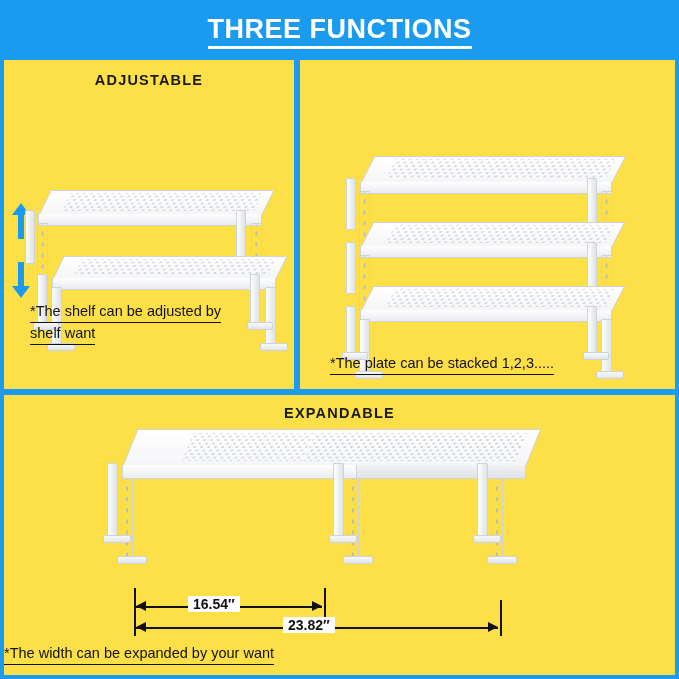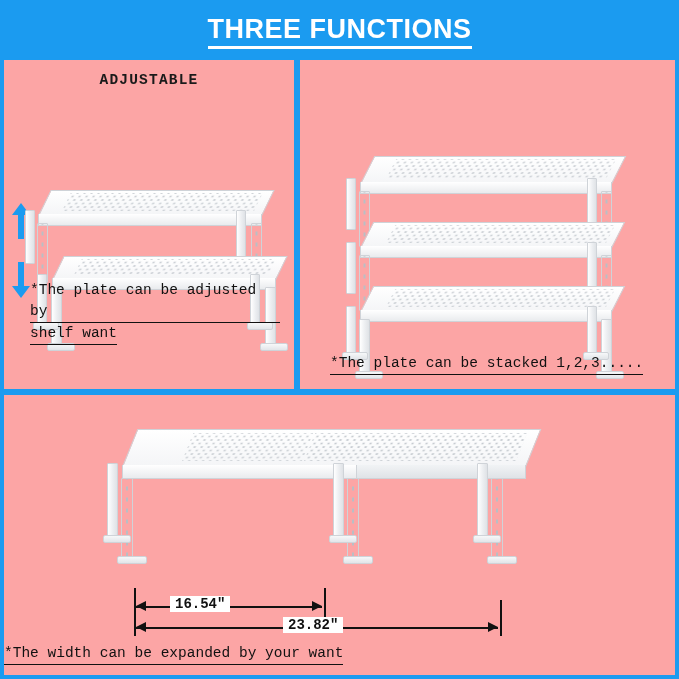--- a/index.html
+++ b/index.html
@@ -25,24 +25,23 @@
     color:#ffffff;
     letter-spacing:0.5px;
   }
   .title .u{
     border-bottom:3px solid #ffffff;
     padding-bottom:2px;
   }
   
   .panel{
     position:absolute;
-    background:#fca5a5;
+    background:#fde047;
     box-sizing:border-box;
     overflow:hidden;
-    font-family:Liberation Mono, monospace;
   }
   #panel-adjustable{ left:4px;  top:60px;  width:290px; height:329px; }
   #panel-stackable { left:300px;top:60px;  width:375px; height:329px; }
   #panel-expandable{ left:4px;  top:395px; width:671px; height:280px; }
 
   .panel-title{
     position:absolute;
     top:12px;left:0;width:100%;
     text-align:center;
     font-size:14.5px;
@@ -196,21 +195,21 @@
       <div class="leg" style="left:261px; top:227px; width:9px; height:58px;"></div>
       <div class="leg" style="left:33px;  top:214px; width:8px; height:52px;"></div>
       <div class="leg" style="left:246px; top:214px; width:8px; height:52px;"></div>
       <div class="foot" style="left:29px;  top:262px; width:24px; height:6px;"></div>
       <div class="foot" style="left:243px; top:262px; width:24px; height:6px;"></div>
       <div class="foot" style="left:43px;  top:283px; width:26px; height:6px;"></div>
       <div class="foot" style="left:256px; top:283px; width:26px; height:6px;"></div>
     </div>
 
     <div class="caption" id="cap-adjustable">
-      <span>*The plate can be adjusted by</span><br>
+      <span>*The shelf can be adjusted by</span><br>
       <span>shelf want</span>
     </div>
   </div>
 
   <div class="panel" id="panel-stackable">
 
     <div class="shelf-art">
 
       <div class="plate-top" style="left:60px; top:96px; width:250px; height:26px; transform:skewX(-27deg); transform-origin:bottom left;"></div>
       <div class="mesh" style="left:86px; top:99px; width:220px; height:20px; transform:skewX(-27deg); transform-origin:bottom left;"></div>
@@ -240,20 +239,21 @@
       <div class="foot" style="left:55px; top:311px; width:26px; height:6px;"></div>
       <div class="foot" style="left:296px;top:311px; width:26px; height:6px;"></div>
     </div>
 
     <div class="caption" id="cap-stackable">
       <span>*The plate can be stacked 1,2,3.....</span>
     </div>
   </div>
 
   <div class="panel" id="panel-expandable">
+    <div class="panel-title">EXPANDABLE</div>
 
     <div class="shelf-art">
 
       <div class="plate-top" style="left:118px; top:34px; width:402px; height:36px; transform:skewX(-22deg); transform-origin:bottom left;"></div>
       <div class="mesh" style="left:178px; top:38px; width:120px; height:28px; transform:skewX(-22deg); transform-origin:bottom left;"></div>
       <div class="mesh" style="left:300px; top:38px; width:212px; height:28px; transform:skewX(-22deg); transform-origin:bottom left; opacity:.95;"></div>
       <div class="plate-front" style="left:118px; top:70px; width:402px; height:13px;"></div>
       <div class="plate-front" style="left:352px; top:70px; width:168px; height:13px; background:linear-gradient(180deg,#f1f3f5,#dfe3e7);"></div>
 
       <div class="leg holes" style="left:117px; top:83px; width:10px; height:82px;"></div>
@@ -270,21 +270,21 @@
       <div class="foot" style="left:469px; top:140px; width:26px; height:6px;"></div>
       <div class="foot" style="left:483px; top:161px; width:28px; height:6px;"></div>
     </div>
 
     <div class="dim">
       <div class="dim-tick" style="left:130px; top:193px; height:32px;"></div>
       <div class="dim-tick" style="left:320px; top:193px; height:32px;"></div>
       <div class="dim-line" style="left:132px; top:211px; width:186px;"></div>
       <div class="dim-arrow left" style="left:132px; top:206px;"></div>
       <div class="dim-arrow right" style="left:308px; top:206px;"></div>
-      <div class="dim-label" style="left:166px; top:201px;">16.54″</div>
+      <div class="dim-label" style="left:184px; top:201px;">16.54″</div>
     </div>
 
     <div class="dim">
       <div class="dim-tick" style="left:130px; top:213px; height:28px;"></div>
       <div class="dim-tick" style="left:496px; top:205px; height:36px;"></div>
       <div class="dim-line" style="left:132px; top:232px; width:362px;"></div>
       <div class="dim-arrow left" style="left:132px; top:227px;"></div>
       <div class="dim-arrow right" style="left:484px; top:227px;"></div>
       <div class="dim-label" style="left:279px; top:222px;">23.82″</div>
     </div>

